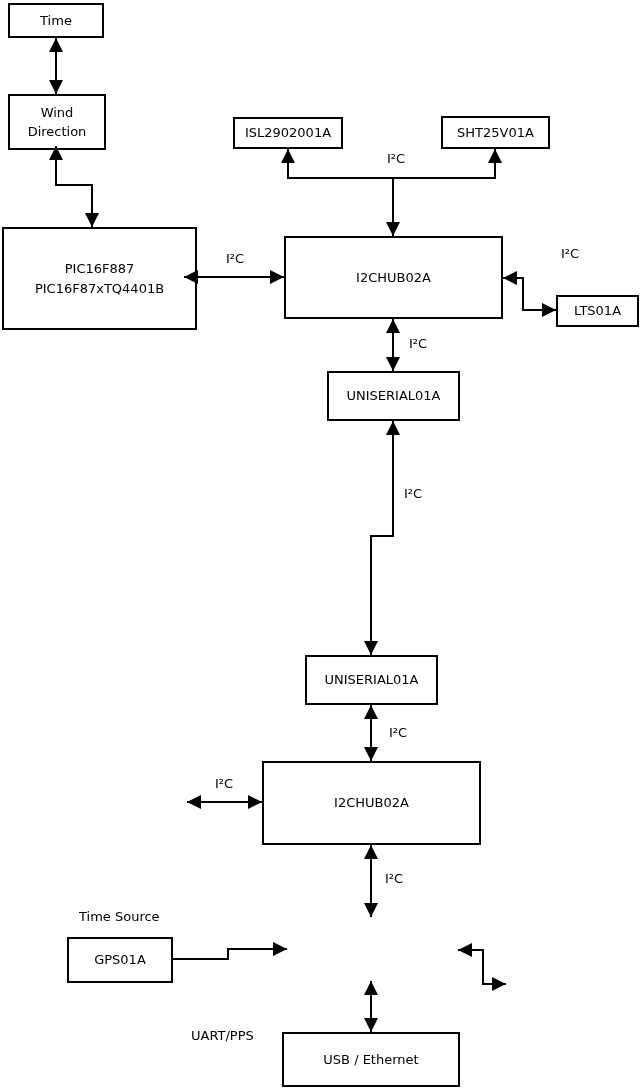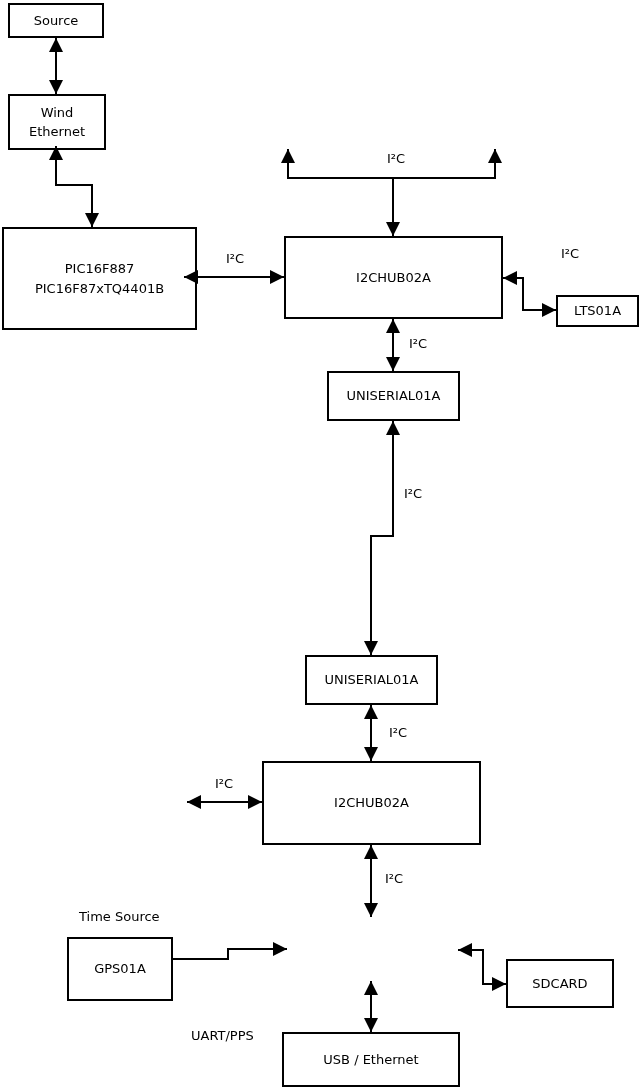--- a/index.html
+++ b/index.html
@@ -23,49 +23,50 @@
   .ah-up    { border-left:7px solid transparent; border-right:7px solid transparent; border-bottom:14px solid var(--line); }
   .ah-down  { border-left:7px solid transparent; border-right:7px solid transparent; border-top:14px solid var(--line); }
   .ah-left  { border-top:7px solid transparent; border-bottom:7px solid transparent; border-right:14px solid var(--line); }
   .ah-right { border-top:7px solid transparent; border-bottom:7px solid transparent; border-left:14px solid var(--line); }
 </style>
 </head>
 <body>
 
 <div id="canvas">
 
-  <div class="node" style="left:8px;top:3px;width:96px;height:35px">Source</div>
+  <div class="node" style="left:8px;top:3px;width:96px;height:35px">Time</div>
 
   <div class="node" style="left:8px;top:94px;width:98px;height:56px">
     <span>Wind</span>
-    <span>Ethernet</span>
+    <span>Direction</span>
   </div>
 
   <div class="node" style="left:2px;top:227px;width:195px;height:103px">
     <span>PIC16F887</span>
     <span>PIC16F87xTQ4401B</span>
   </div>
 
+  <div class="node" style="left:233px;top:117px;width:110px;height:32px">ISL2902001A</div>
 
+  <div class="node" style="left:441px;top:116px;width:109px;height:33px">SHT25V01A</div>
 
   <div class="node" style="left:284px;top:236px;width:219px;height:83px">I2CHUB02A</div>
 
   <div class="node" style="left:556px;top:295px;width:83px;height:32px">LTS01A</div>
 
   <div class="node" style="left:327px;top:371px;width:133px;height:50px">UNISERIAL01A</div>
 
   <div class="node" style="left:305px;top:655px;width:133px;height:50px">UNISERIAL01A</div>
 
   <div class="node" style="left:262px;top:761px;width:219px;height:84px">I2CHUB02A</div>
 
 
 
-  <div class="node" style="left:67px;top:937px;width:106px;height:64px">GPS01A</div>
+  <div class="node" style="left:67px;top:937px;width:106px;height:46px">GPS01A</div>
 
-  <div class="node" style="left:506px;top:959px;width:108px;height:49px">SDCARD</div>
 
   <div class="node" style="left:282px;top:1032px;width:178px;height:55px">USB / Ethernet</div>
 
   <div class="lbl" style="left:387px;top:151px">I²C</div>
   <div class="lbl" style="left:226px;top:251px">I²C</div>
   <div class="lbl" style="left:561px;top:246px">I²C</div>
   <div class="lbl" style="left:409px;top:336px">I²C</div>
   <div class="lbl" style="left:404px;top:486px">I²C</div>
   <div class="lbl" style="left:389px;top:725px">I²C</div>
   <div class="lbl" style="left:215px;top:776px">I²C</div>

